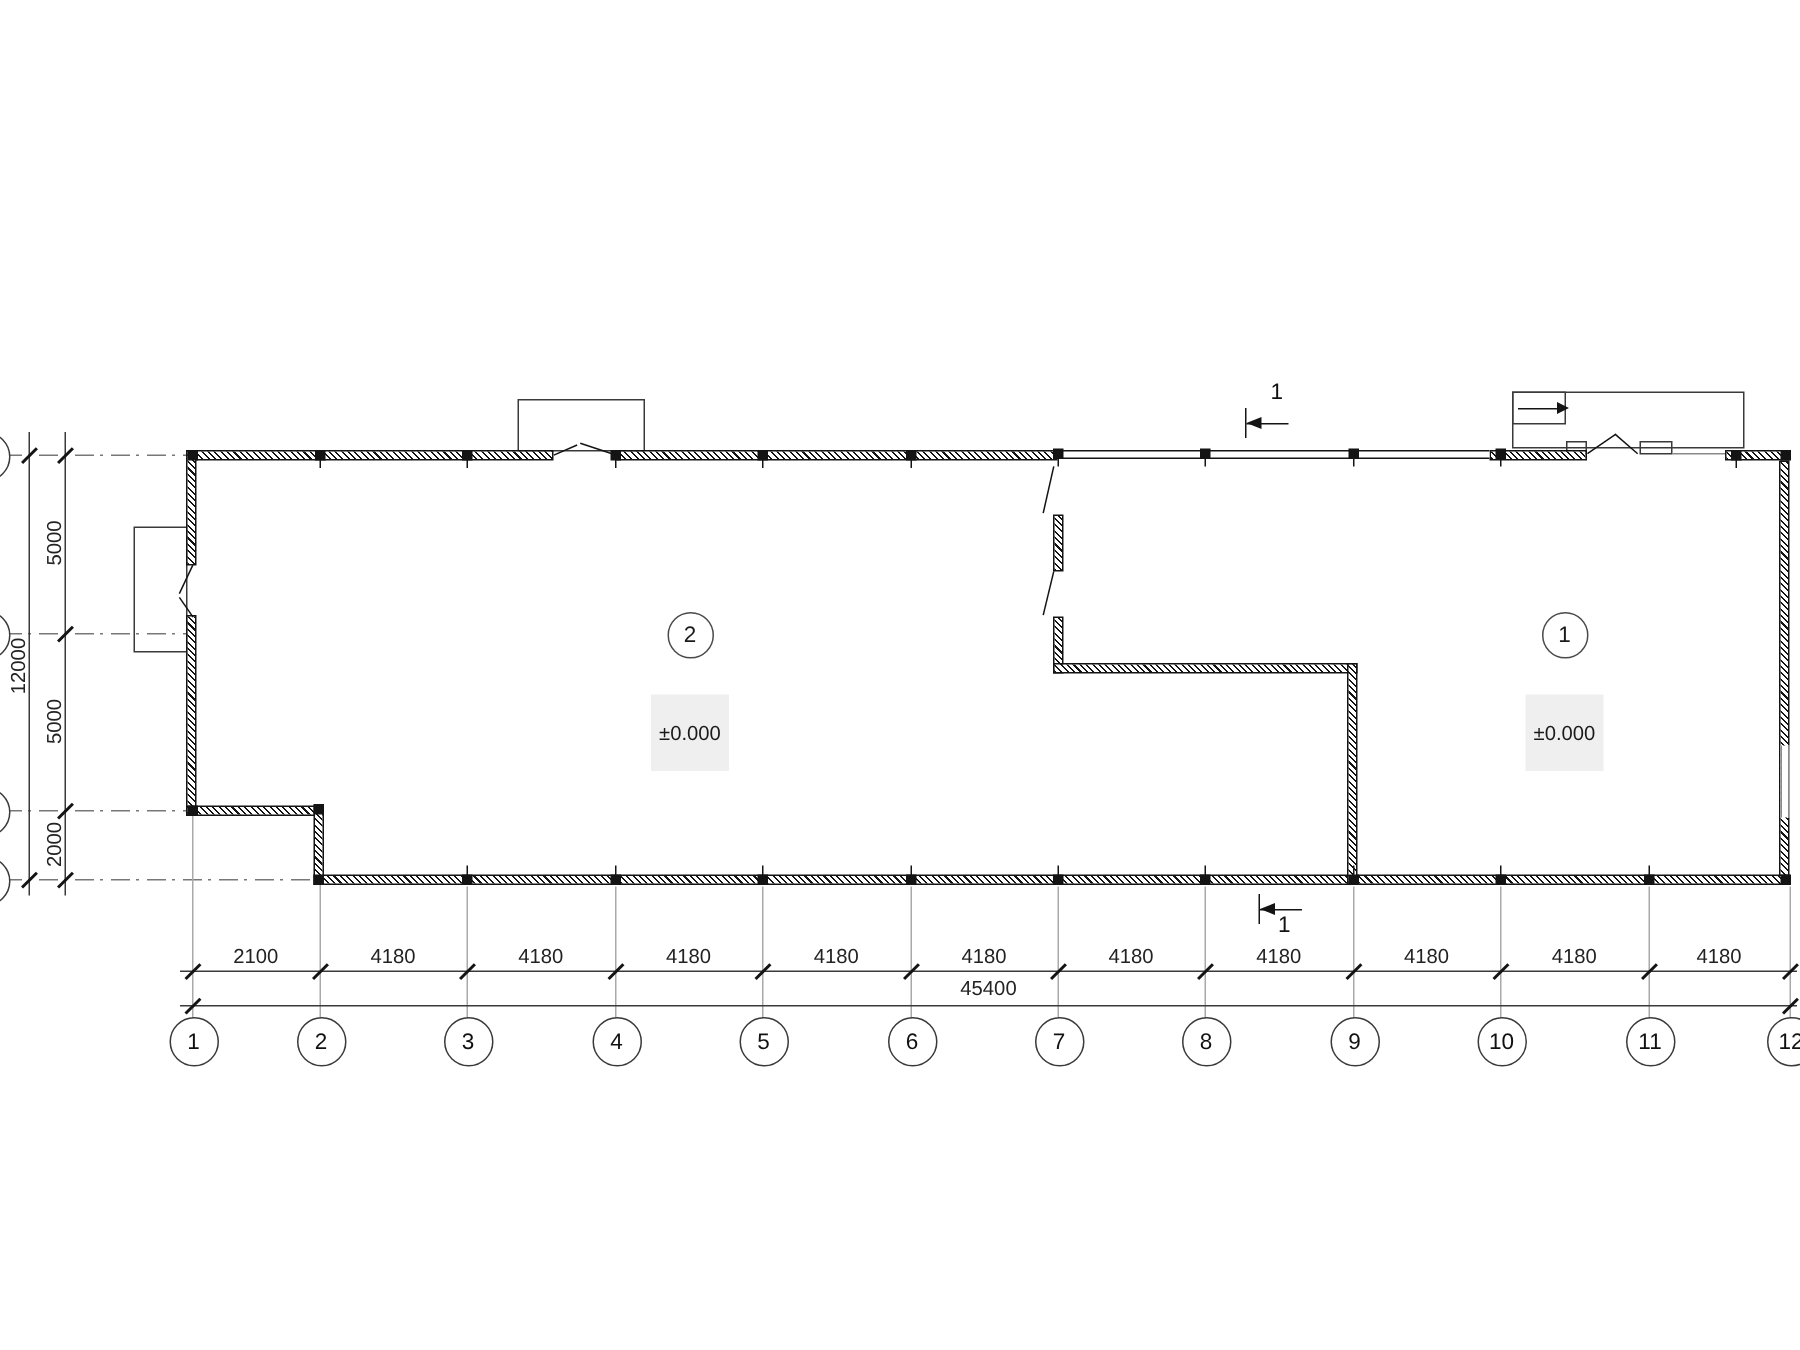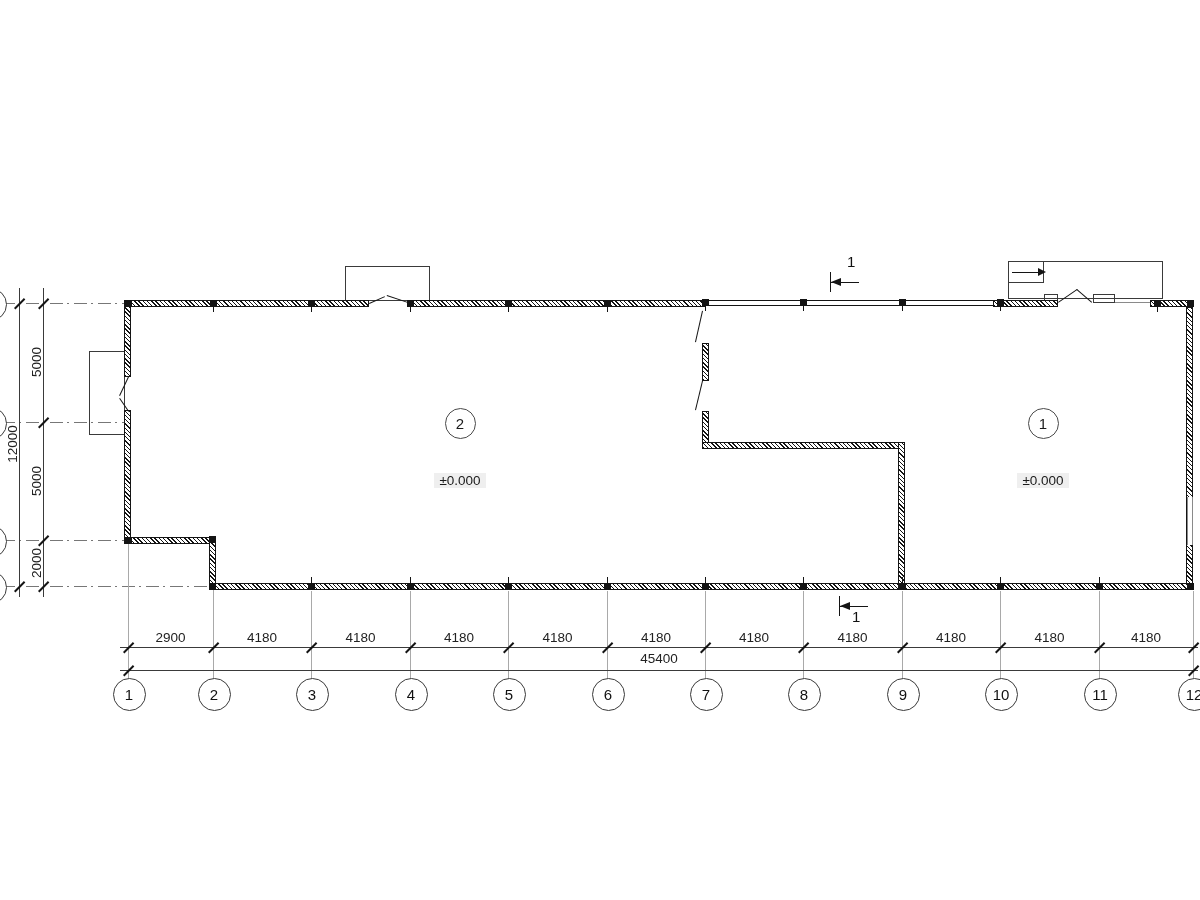--- a/index.html
+++ b/index.html
@@ -31,21 +31,21 @@
   .bubble{
     position:absolute;width:31px;height:31px;border:1px solid #3a3a3a;border-radius:50%;
     background:#fff;display:flex;align-items:center;justify-content:center;font-size:15px;color:#111;
   }
   .colmark{position:absolute;background:#141414;}
   .room-tag{position:absolute;width:60px;text-align:center;}
   .room-bubble{
     width:29px;height:29px;border:1px solid #4a4a4a;border-radius:50%;margin:0 auto;
     display:flex;align-items:center;justify-content:center;font-size:15px;
   }
-  .room-elev{display:inline-block;margin-top:16px;background:#efefef;padding:0 5px;font-size:13.5px;}
+  .room-elev{display:inline-block;margin-top:6px;background:#efefef;padding:18px 5px;font-size:13.5px;}
   .secmark{position:absolute;width:46px;height:44px;}
   .sec-tick{position:absolute;width:1.4px;height:20px;background:#141414;left:2px;top:0;}
   .sec-line{position:absolute;height:1.2px;width:28px;background:#141414;left:3px;top:10px;}
   .sec-arrow{position:absolute;left:3px;top:6px;width:0;height:0;
     border-top:4.5px solid transparent;border-bottom:4.5px solid transparent;border-right:10px solid #141414;}
   .sec-label{position:absolute;font-size:15px;color:#111;}
   .arrowhead-r{position:absolute;width:0;height:0;border-top:4px solid transparent;border-bottom:4px solid transparent;border-left:8px solid #141414;}
 </style>
 </head>
 <body>
@@ -156,21 +156,21 @@
       <div class="line" style="left: 503px; top: 652px; width: 14.1421px; height: 1.5px; transform: rotate(-45deg); background: rgb(20, 20, 20);"></div>
       <div class="line" style="left: 602px; top: 652px; width: 14.1421px; height: 1.5px; transform: rotate(-45deg); background: rgb(20, 20, 20);"></div>
       <div class="line" style="left: 700px; top: 652px; width: 14.1421px; height: 1.5px; transform: rotate(-45deg); background: rgb(20, 20, 20);"></div>
       <div class="line" style="left: 798px; top: 652px; width: 14.1421px; height: 1.5px; transform: rotate(-45deg); background: rgb(20, 20, 20);"></div>
       <div class="line" style="left: 897px; top: 652px; width: 14.1421px; height: 1.5px; transform: rotate(-45deg); background: rgb(20, 20, 20);"></div>
       <div class="line" style="left: 995px; top: 652px; width: 14.1421px; height: 1.5px; transform: rotate(-45deg); background: rgb(20, 20, 20);"></div>
       <div class="line" style="left: 1094px; top: 652px; width: 14.1421px; height: 1.5px; transform: rotate(-45deg); background: rgb(20, 20, 20);"></div>
       <div class="line" style="left: 1188px; top: 652px; width: 14.1421px; height: 1.5px; transform: rotate(-45deg); background: rgb(20, 20, 20);"></div>
       <div class="line" style="left: 123px; top: 675px; width: 14.1421px; height: 1.5px; transform: rotate(-45deg); background: rgb(20, 20, 20);"></div>
       <div class="line" style="left: 1188px; top: 675px; width: 14.1421px; height: 1.5px; transform: rotate(-45deg); background: rgb(20, 20, 20);"></div>
-      <div class="dim-label" style="left: 170.5px; top: 630px;">2900</div>
+      <div class="dim-label" style="left: 170.5px; top: 630px;">2100</div>
       <div class="dim-label" style="left: 262px; top: 630px;">4180</div>
       <div class="dim-label" style="left: 360.5px; top: 630px;">4180</div>
       <div class="dim-label" style="left: 459px; top: 630px;">4180</div>
       <div class="dim-label" style="left: 557.5px; top: 630px;">4180</div>
       <div class="dim-label" style="left: 656px; top: 630px;">4180</div>
       <div class="dim-label" style="left: 754px; top: 630px;">4180</div>
       <div class="dim-label" style="left: 852.5px; top: 630px;">4180</div>
       <div class="dim-label" style="left: 951px; top: 630px;">4180</div>
       <div class="dim-label" style="left: 1049.5px; top: 630px;">4180</div>
       <div class="dim-label" style="left: 1146px; top: 630px;">4180</div>

